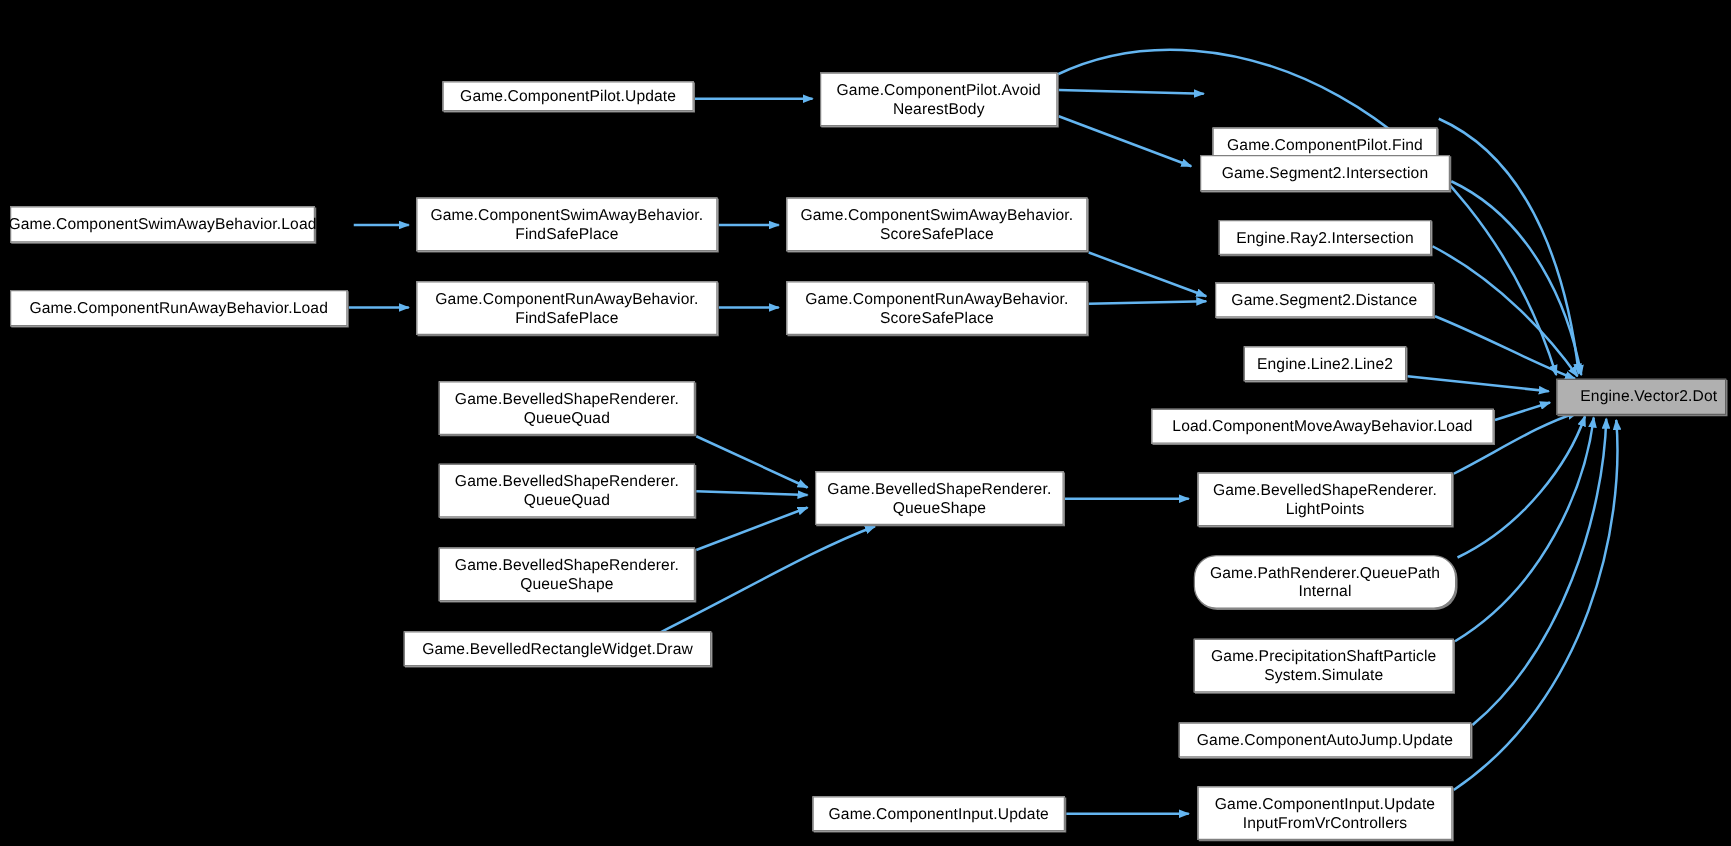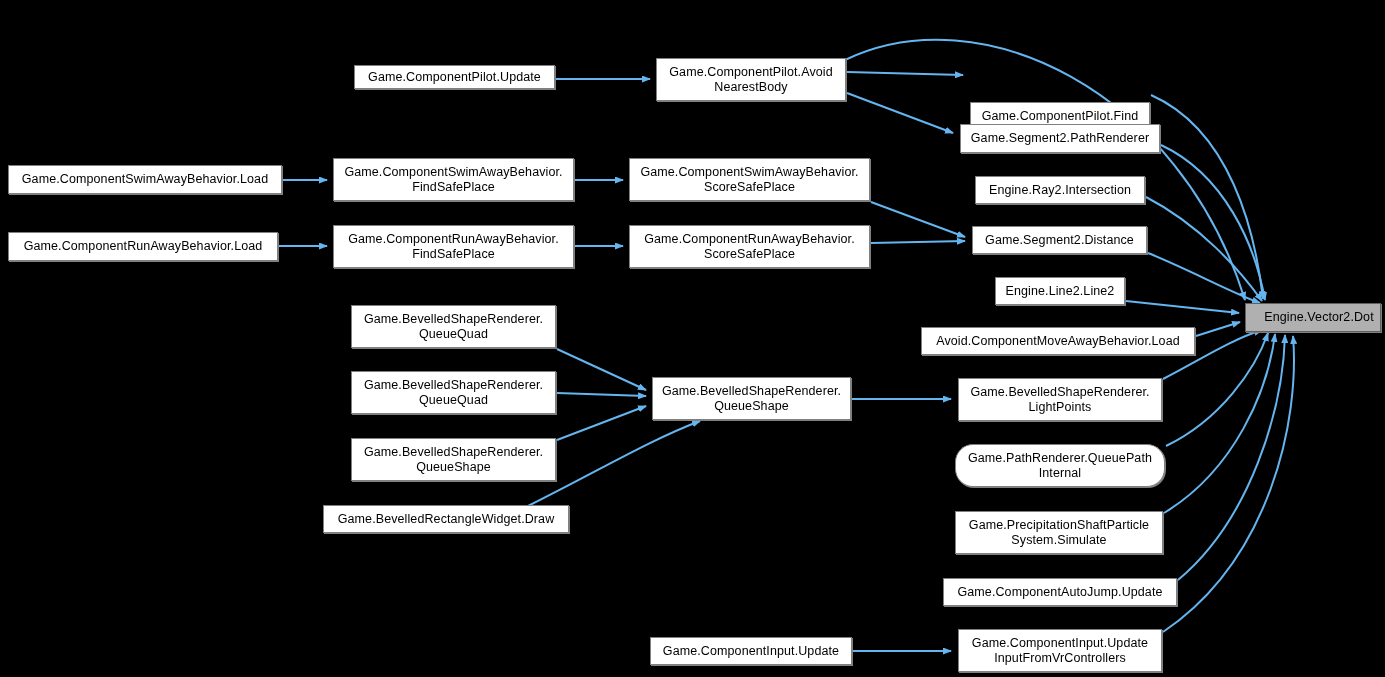--- a/index.html
+++ b/index.html
@@ -97,23 +97,23 @@
       </div>
       <div class="node" style="left: 656px; top: 58px; width: 190px; height: 43px;">
         <span class="node-label">Game.ComponentPilot.Avoid
 NearestBody</span>
       </div>
       <div class="node" style="left: 970px; top: 58px; width: 180px; height: 43px; margin-top: 44px;">
         <span class="node-label">Game.ComponentPilot.Find
 NearestBodyInFront</span>
       </div>
       <div class="node" style="left: 960px; top: 124px; width: 200px; height: 29px;">
-        <span class="node-label">Game.Segment2.PathRenderer</span>
+        <span class="node-label">Game.Segment2.Intersection</span>
       </div>
-      <div class="node" style="left: 8px; top: 165px; width: 274px; height: 29px;">
+      <div class="node" style="left: 8px; top: 165px; width: 244px; height: 29px;">
         <span class="node-label">Game.ComponentSwimAwayBehavior.Load</span>
       </div>
       <div class="node" style="left: 333px; top: 158px; width: 241px; height: 43px;">
         <span class="node-label">Game.ComponentSwimAwayBehavior.
 FindSafePlace</span>
       </div>
       <div class="node" style="left: 629px; top: 158px; width: 241px; height: 43px;">
         <span class="node-label">Game.ComponentSwimAwayBehavior.
 ScoreSafePlace</span>
       </div>
@@ -138,21 +138,21 @@
         <span class="node-label">Engine.Line2.Line2</span>
       </div>
       <div class="node" style="left: 351px; top: 305px; width: 205px; height: 43px;">
         <span class="node-label">Game.BevelledShapeRenderer.
 QueueQuad</span>
       </div>
       <div class="node target" style="left: 1245px; top: 303px; width: 136px; height: 29px; padding-left: 16px;">
         <span class="node-label">Engine.Vector2.Dot</span>
       </div>
       <div class="node" style="left: 921px; top: 327px; width: 274px; height: 28px;">
-        <span class="node-label">Avoid.ComponentMoveAwayBehavior.Load</span>
+        <span class="node-label">Load.ComponentMoveAwayBehavior.Load</span>
       </div>
       <div class="node" style="left: 351px; top: 371px; width: 205px; height: 43px;">
         <span class="node-label">Game.BevelledShapeRenderer.
 QueueQuad</span>
       </div>
       <div class="node" style="left: 652px; top: 377px; width: 199px; height: 43px;">
         <span class="node-label">Game.BevelledShapeRenderer.
 QueueShape</span>
       </div>
       <div class="node" style="left: 958px; top: 378px; width: 204px; height: 43px;">

